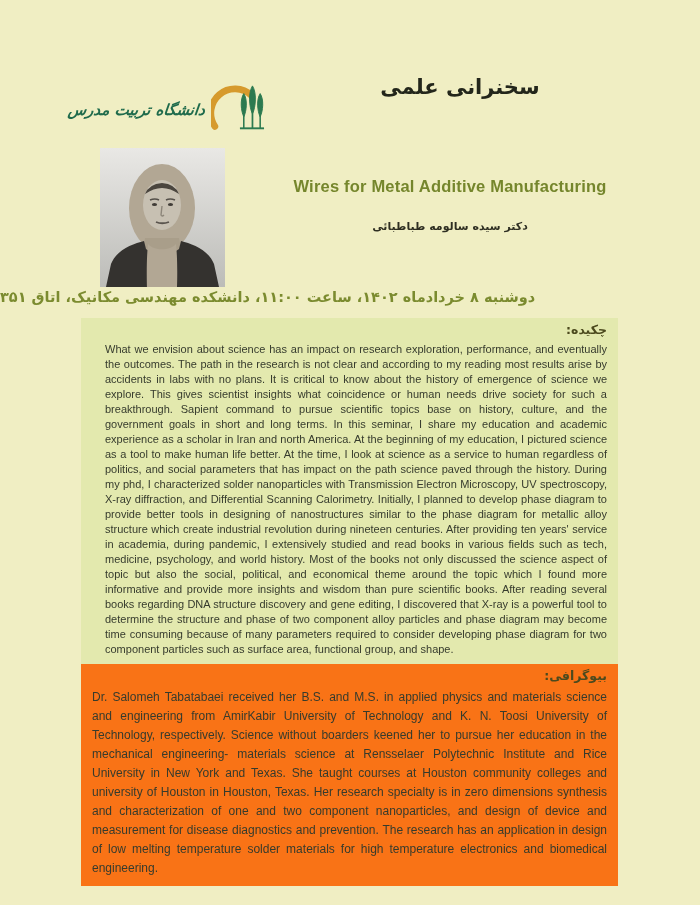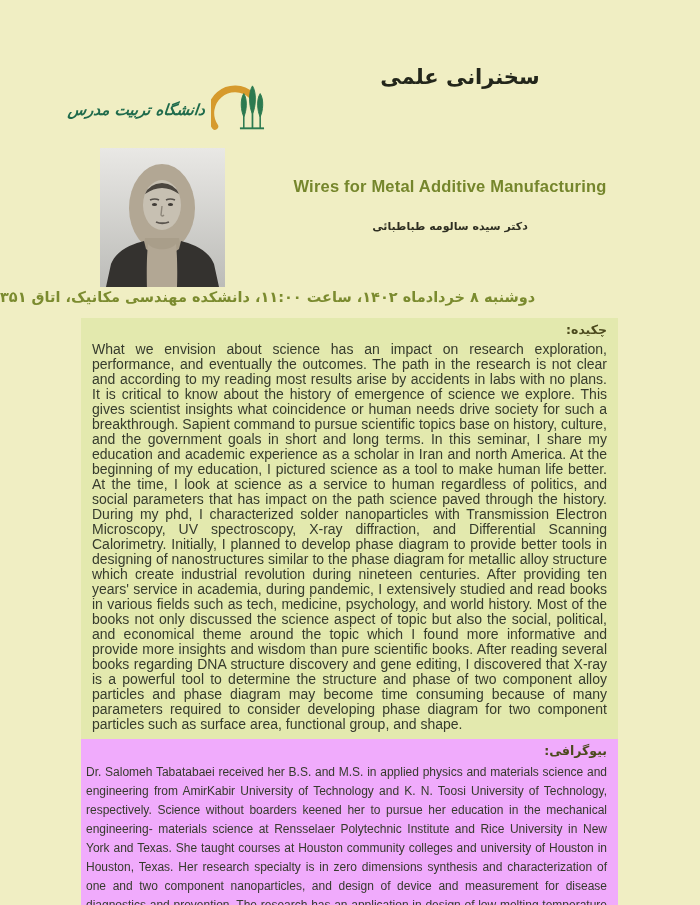--- a/index.html
+++ b/index.html
@@ -17,21 +17,21 @@
     display:flex;align-items:center;gap:6px;
   }
   .logo-calligraphy{
     font-family:"DejaVu Sans",sans-serif;
     color:#1f6b4c;font-size:15px;font-weight:bold;font-style:italic;
     white-space:nowrap;direction:rtl;transform:skewX(-6deg);
   }
   .logo-mark{width:54px;height:58px;flex:0 0 auto;}
 
   .header-titles{
-    position:absolute;left:270px;top:64px;width:380px;
+    position:absolute;left:270px;top:74px;width:380px;
     text-align:center;direction:rtl;
     font-family:"DejaVu Sans",sans-serif;color:#23261b;
   }
   .lecture-type{font-size:21px;font-weight:600;line-height:26px;}
   .faculty-line{font-size:15.5px;font-weight:500;margin-top:7px;line-height:20px;}
 
   
   .photo-frame{
     position:absolute;left:100px;top:148px;width:125px;height:139px;
     overflow:hidden;
@@ -59,36 +59,36 @@
   
   .date-line{
     position:absolute;left:0;right:0;top:289px;text-align:left;
     font-family:"DejaVu Sans",sans-serif;direction:rtl;
     font-size:14.5px;font-weight:bold;color:#7b8b2f;
   }
 
   
   .content-col{position:absolute;left:81px;top:318px;width:537px;}
   .abstract-box{
-    background:#e3e9ae;padding:3px 11px 7px 11px;box-sizing:border-box;
+    background:#e3e9ae;padding:3px 11px 7px 24px;box-sizing:border-box;
     min-height:338px;
   }
   .bio-box{
-    background:#f0abfc;padding:3px 11px 8px 5px;box-sizing:border-box;
+    background:#f97316;padding:3px 11px 8px 11px;box-sizing:border-box;
   }
   .section-label{
     direction:rtl;text-align:right;
     font-family:"DejaVu Sans",sans-serif;
     font-size:12.5px;font-weight:bold;color:#4c4a1e;line-height:18px;
   }
   .body-text{
     margin-top:3px;direction:ltr;text-align:justify;text-justify:inter-word;
     color:#363b2d;
   }
-  .abstract-text{font-size:14px;line-height:15.0px;}
+  .abstract-text{font-size:11px;line-height:15.0px;}
   .bio-text{font-size:12px;line-height:19px;}
 
   
   .footer-bar{margin-top:22px;height:8px;background:#a2b23f;}
   .footer-text{
     margin-top:17px;margin-left:4px;
     direction:rtl;text-align:left;
     font-family:"DejaVu Sans",sans-serif;
     font-size:11px;color:#2f3026;
   }

